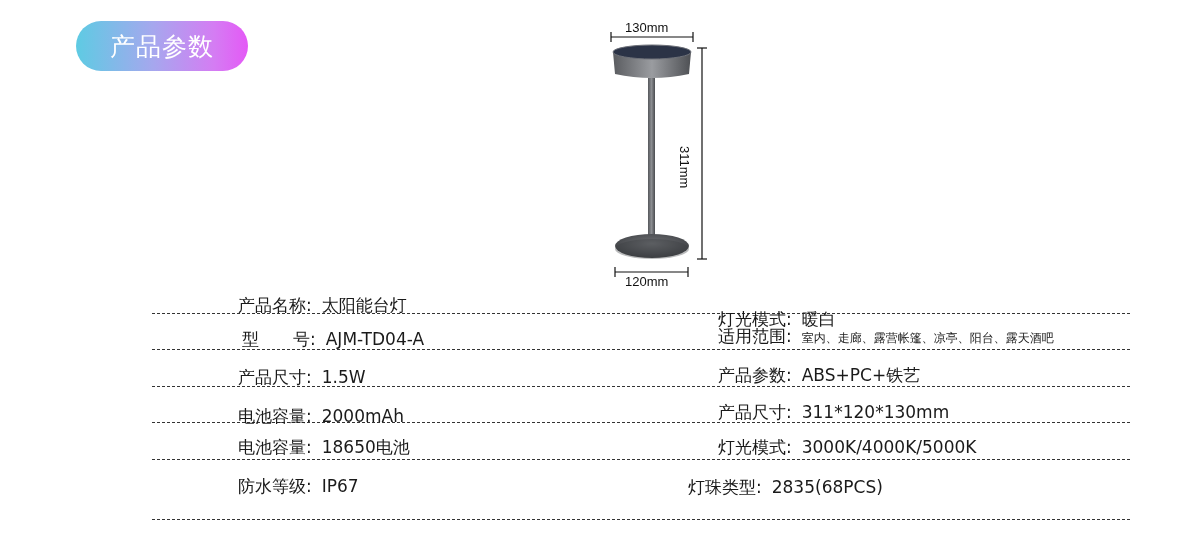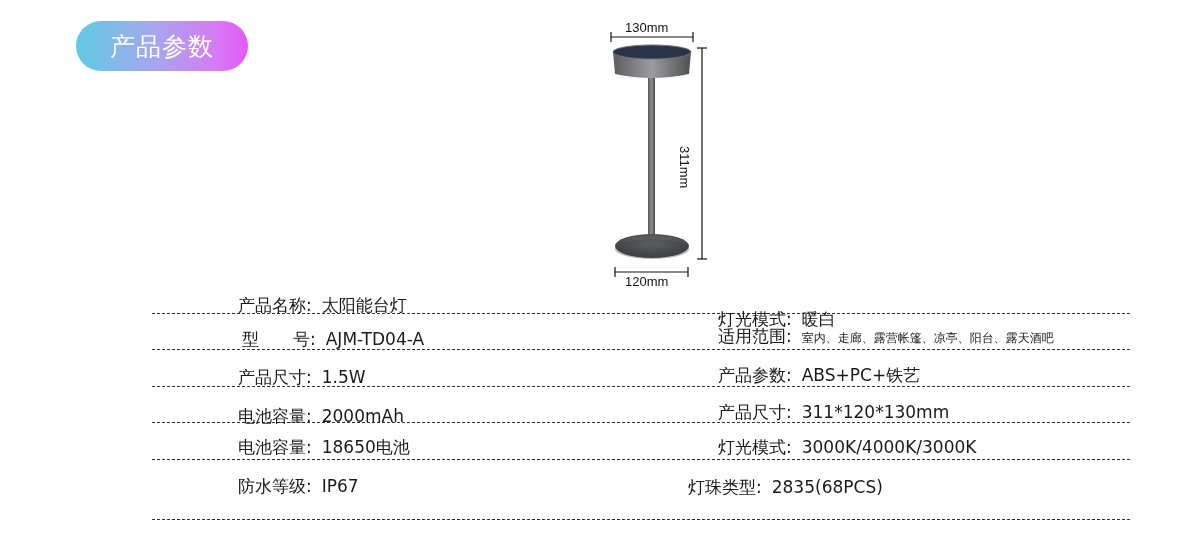--- a/index.html
+++ b/index.html
@@ -105,17 +105,17 @@
 <div class="spec small" style="left:682px; top:326px;">
   <span class="k">适用范围:</span><span class="v">室内、走廊、露营帐篷、凉亭、阳台、露天酒吧</span>
 </div>
 <div class="spec" style="left:682px; top:365px;">
   <span class="k">产品参数:</span><span class="v">ABS+PC+铁艺</span>
 </div>
 <div class="spec" style="left:682px; top:402px;">
   <span class="k">产品尺寸:</span><span class="v">311*120*130mm</span>
 </div>
 <div class="spec" style="left:682px; top:437px;">
-  <span class="k">灯光模式:</span><span class="v">3000K/4000K/3000K</span>
+  <span class="k">灯光模式:</span><span class="v">3000K/4000K/5000K</span>
 </div>
 <div class="spec" style="left:652px; top:477px;">
   <span class="k">灯珠类型:</span><span class="v">2835(68PCS)</span>
 </div>
 
 </body></html>

